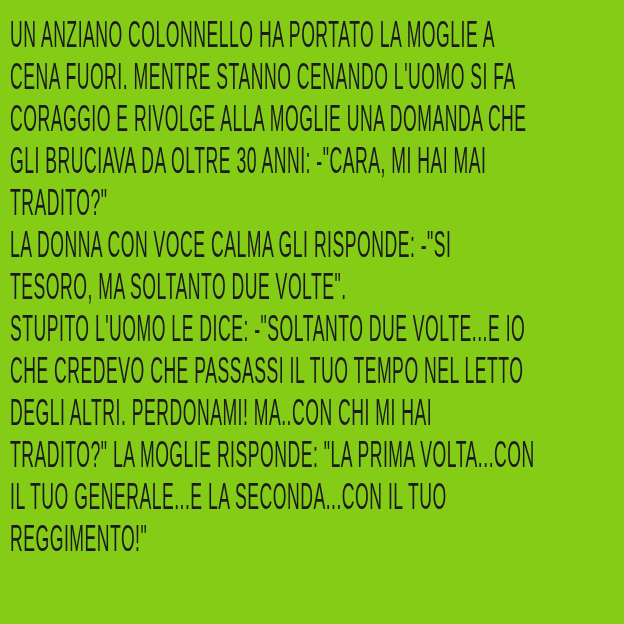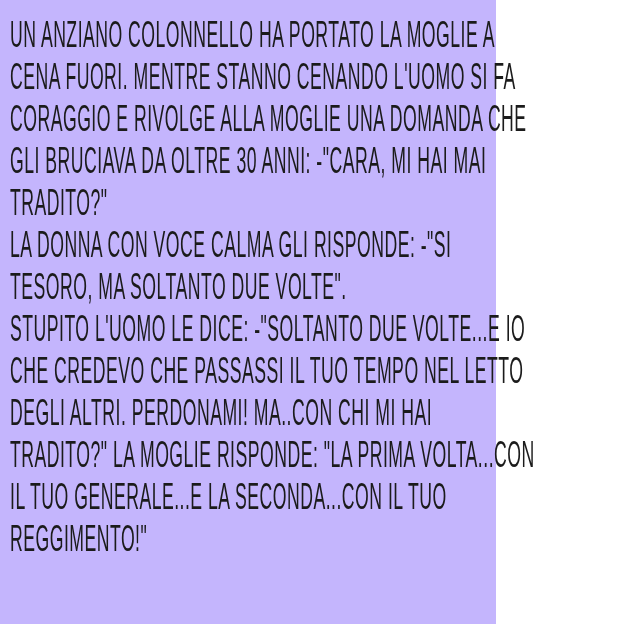--- a/index.html
+++ b/index.html
@@ -8,23 +8,23 @@
     background: #ffffff;
   }
   body {
     width: 624px;
     height: 624px;
     overflow: hidden;
     font-family: "Liberation Sans", sans-serif;
   }
   .page {
     position: relative;
-    width: 496px;
+    width: 624px;
     height: 624px;
-    background: #c4b5fd;
+    background: #84cc16;
   }
   .joke-text {
     position: absolute;
     top: 14px;
     left: 10px;
     color: #1b1b1b;
   }
   .joke-line {
     display: block;
     white-space: pre;

